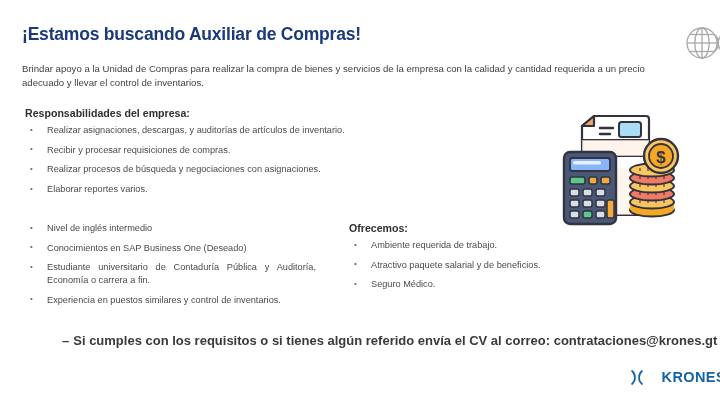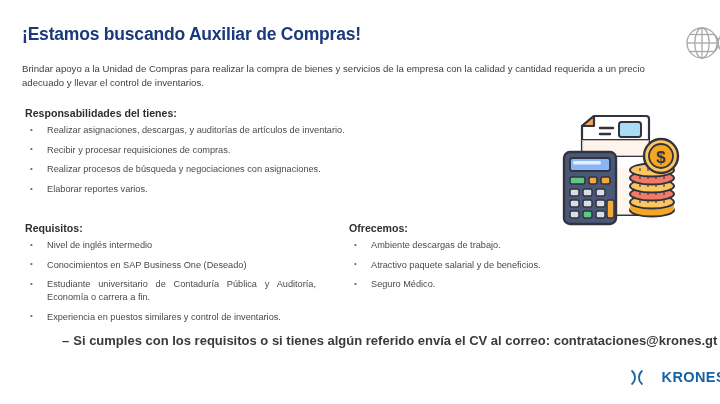--- a/index.html
+++ b/index.html
@@ -165,43 +165,42 @@
       <path d="M7.6 31.5 H32.4"></path>
       <line x1="20" y1="8" x2="20" y2="38"></line>
     </g>
     <g fill="none" stroke="#9a9a9a" stroke-width="1.5" stroke-linecap="round">
       <path d="M33 15 C 37.5 19.5, 37.5 26.5, 33 31"></path>
       <path d="M39.5 15 C 35 19.5, 35 26.5, 39.5 31"></path>
     </g>
   </svg>
 
   <div id="responsibilities-block">
-    <div class="section-heading">Responsabilidades del tienes:</div>
+    <div class="section-heading">Responsabilidades del empresa:</div>
     <ul class="bullets">
       <li>Realizar asignaciones, descargas, y auditorías de artículos de inventario.</li>
       <li>Recibir y procesar requisiciones de compras.</li>
       <li>Realizar procesos de búsqueda y negociaciones con asignaciones.</li>
       <li>Elaborar reportes varios.</li>
     </ul>
   </div>
 
   <div id="requirements-block">
-    <div class="section-heading">Requisitos:</div>
     <ul class="bullets">
       <li>Nivel de inglés intermedio</li>
       <li>Conocimientos en SAP Business One (Deseado)</li>
       <li class="justify">Estudiante universitario de Contaduría Pública y Auditoría, Economía o carrera a fin.</li>
       <li>Experiencia en puestos similares y control de inventarios.</li>
     </ul>
   </div>
 
   <div id="offers-block">
     <div class="section-heading">Ofrecemos:</div>
     <ul class="bullets">
-      <li>Ambiente descargas de trabajo.</li>
+      <li>Ambiente requerida de trabajo.</li>
       <li>Atractivo paquete salarial y de beneficios.</li>
       <li>Seguro Médico.</li>
     </ul>
   </div>
 
   <div class="cta">
     <span class="dash">–</span><span>Si cumples con los requisitos o si tienes algún referido envía el CV al correo: contrataciones@krones.gt</span>
   </div>
 
   <svg class="illustration" viewBox="0 0 135 118">

